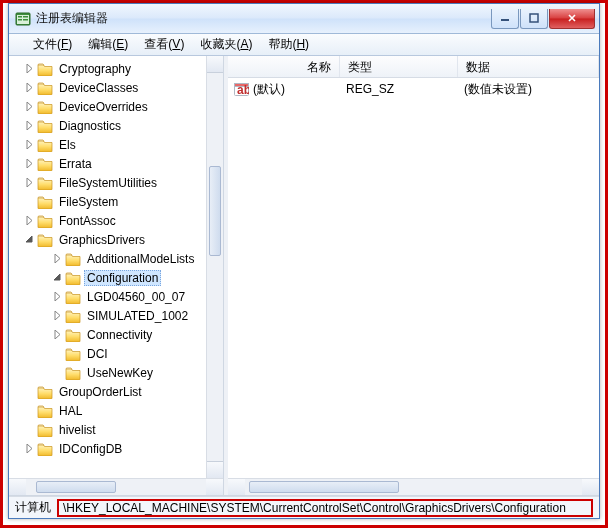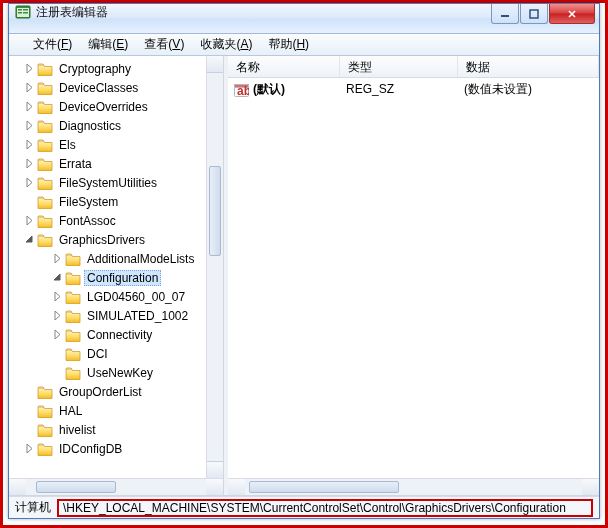--- a/index.html
+++ b/index.html
@@ -1,19 +1,19 @@
 <!DOCTYPE html>
 <html><head>
 <meta charset="utf-8">
 <style>
 * { margin: 0; padding: 0; box-sizing: border-box; font-family: "Microsoft YaHei", "Segoe UI", Tahoma, sans-serif; font-size: 12px; }
 body { background: #fff; }
 .outer-border { width: 608px; height: 528px; border: 3px solid #c00; position: relative; }
 .window { width: 592px; height: 516px; margin: 0 auto; margin-top: 0; border: 1px solid #4a7abc; background: #fff; position: relative; top: 0; box-shadow: 0 0 4px rgba(0,0,0,0.3); }
-.titlebar { height: 30px; background: linear-gradient(#f1f7fe, #dbe9fb 48%, #cfe2fa 52%, #e7f1fd); display: flex; padding-left: 6px; border-bottom: 1px solid #9fb9d8; }
+.titlebar { height: 30px; background: linear-gradient(#f1f7fe, #dbe9fb 48%, #cfe2fa 52%, #e7f1fd); display: flex; align-items: center; padding-left: 6px; border-bottom: 1px solid #9fb9d8; }
 .title-icon { width: 16px; height: 16px; margin-right: 5px; }
 .title-text { color: #111; flex: 1; }
 .win-buttons { display: flex; height: 20px; margin-right: 4px; }
 .win-btn { width: 28px; height: 20px; margin-left: 1px; border: 1px solid #7a98be; border-top: none; border-radius: 0 0 3px 3px; display: flex; align-items: center; justify-content: center; background: linear-gradient(#e9f2fd,#cfe2fa); }
 .win-btn.close { width: 46px; background: linear-gradient(#f09090,#d84040 48%,#c82020 52%,#e06060); border-color: #a03030; }
 .win-btn svg { width: 10px; height: 10px; }
 .menubar { height: 22px; background: linear-gradient(#fafcfe,#e7eff8); border-bottom: 1px solid #b8c8de; display: flex; align-items: center; padding-left: 16px; }
 .menu-item { padding: 2px 8px; cursor: default; }
 .menu-item u { text-decoration: underline; }
 .client { display: flex; height: 440px; border-bottom: 1px solid #cfd7e2; }
@@ -32,27 +32,27 @@
 .vscroll .btn.bot { position:absolute; bottom:0; width:100%; border-top:1px solid #c8d0dc; border-bottom:none; }
 .vscroll .thumb { position: absolute; left: 2px; right: 2px; top: 110px; height: 90px; background: linear-gradient(90deg,#e8eef7,#cfdcee); border:1px solid #aab9d2; border-radius:2px; }
 .hscroll { position: absolute; left:0; right:0; bottom:0; height:17px; background:#eef1f6; border-top:1px solid #d8dde5; display:flex; align-items:center; }
 .hscroll .btn { width:17px; height:100%; background: linear-gradient(#f7f9fc,#e2e8f2); }
 .hscroll .track { flex:1; position:relative; height:100%; }
 .hscroll .thumb { position:absolute; top:2px; bottom:2px; left:10px; width:80px; background: linear-gradient(#e8eef7,#cfdcee); border:1px solid #aab9d2; border-radius:2px; }
 .splitter { width:4px; background:#eef1f6; cursor: col-resize; }
 .list-pane { flex:1; position:relative; background:#fff; }
 .list-header { height: 22px; display:flex; background: linear-gradient(#fdfdfe,#eef2f8); border-bottom: 1px solid #d6dce5; }
 .col { padding: 3px 8px; border-right: 1px solid #e1e6ee; }
-.col.name { width: 112px; }
+.col.name { width: 112px; text-align: right; }
 .col.type { width: 118px; }
 .col.data { flex: 1; }
 .list-body { padding: 2px 0; }
 .row { display:flex; align-items:center; height: 18px; }
 .row .cell { padding: 0 6px; }
-.row .cell.name { width:112px; display:flex; align-items:flex-end;font-weight:bold; }
+.row .cell.name { width:112px; display:flex; align-items:center; }
 .row .cell.type { width:118px; }
 .row .cell.data { flex:1; }
 .value-icon { width:15px; height:15px; margin-right:4px; flex:0 0 15px; }
 .status { height: 22px; display:flex; align-items:center; padding: 0 6px; background:#f3f6fb; border-top: 1px solid #d6dce5; font-size:12px; }
 .status-label { margin-right: 8px; }
 .status-path { border: 2px solid #c00; padding: 0 4px; white-space:nowrap; overflow:hidden; margin-left: -2px; flex:1; }
 .indent-0{padding-left:14px}.indent-1{padding-left:42px}.indent-2{padding-left:42px}
 </style>
 </head>
 <body>

